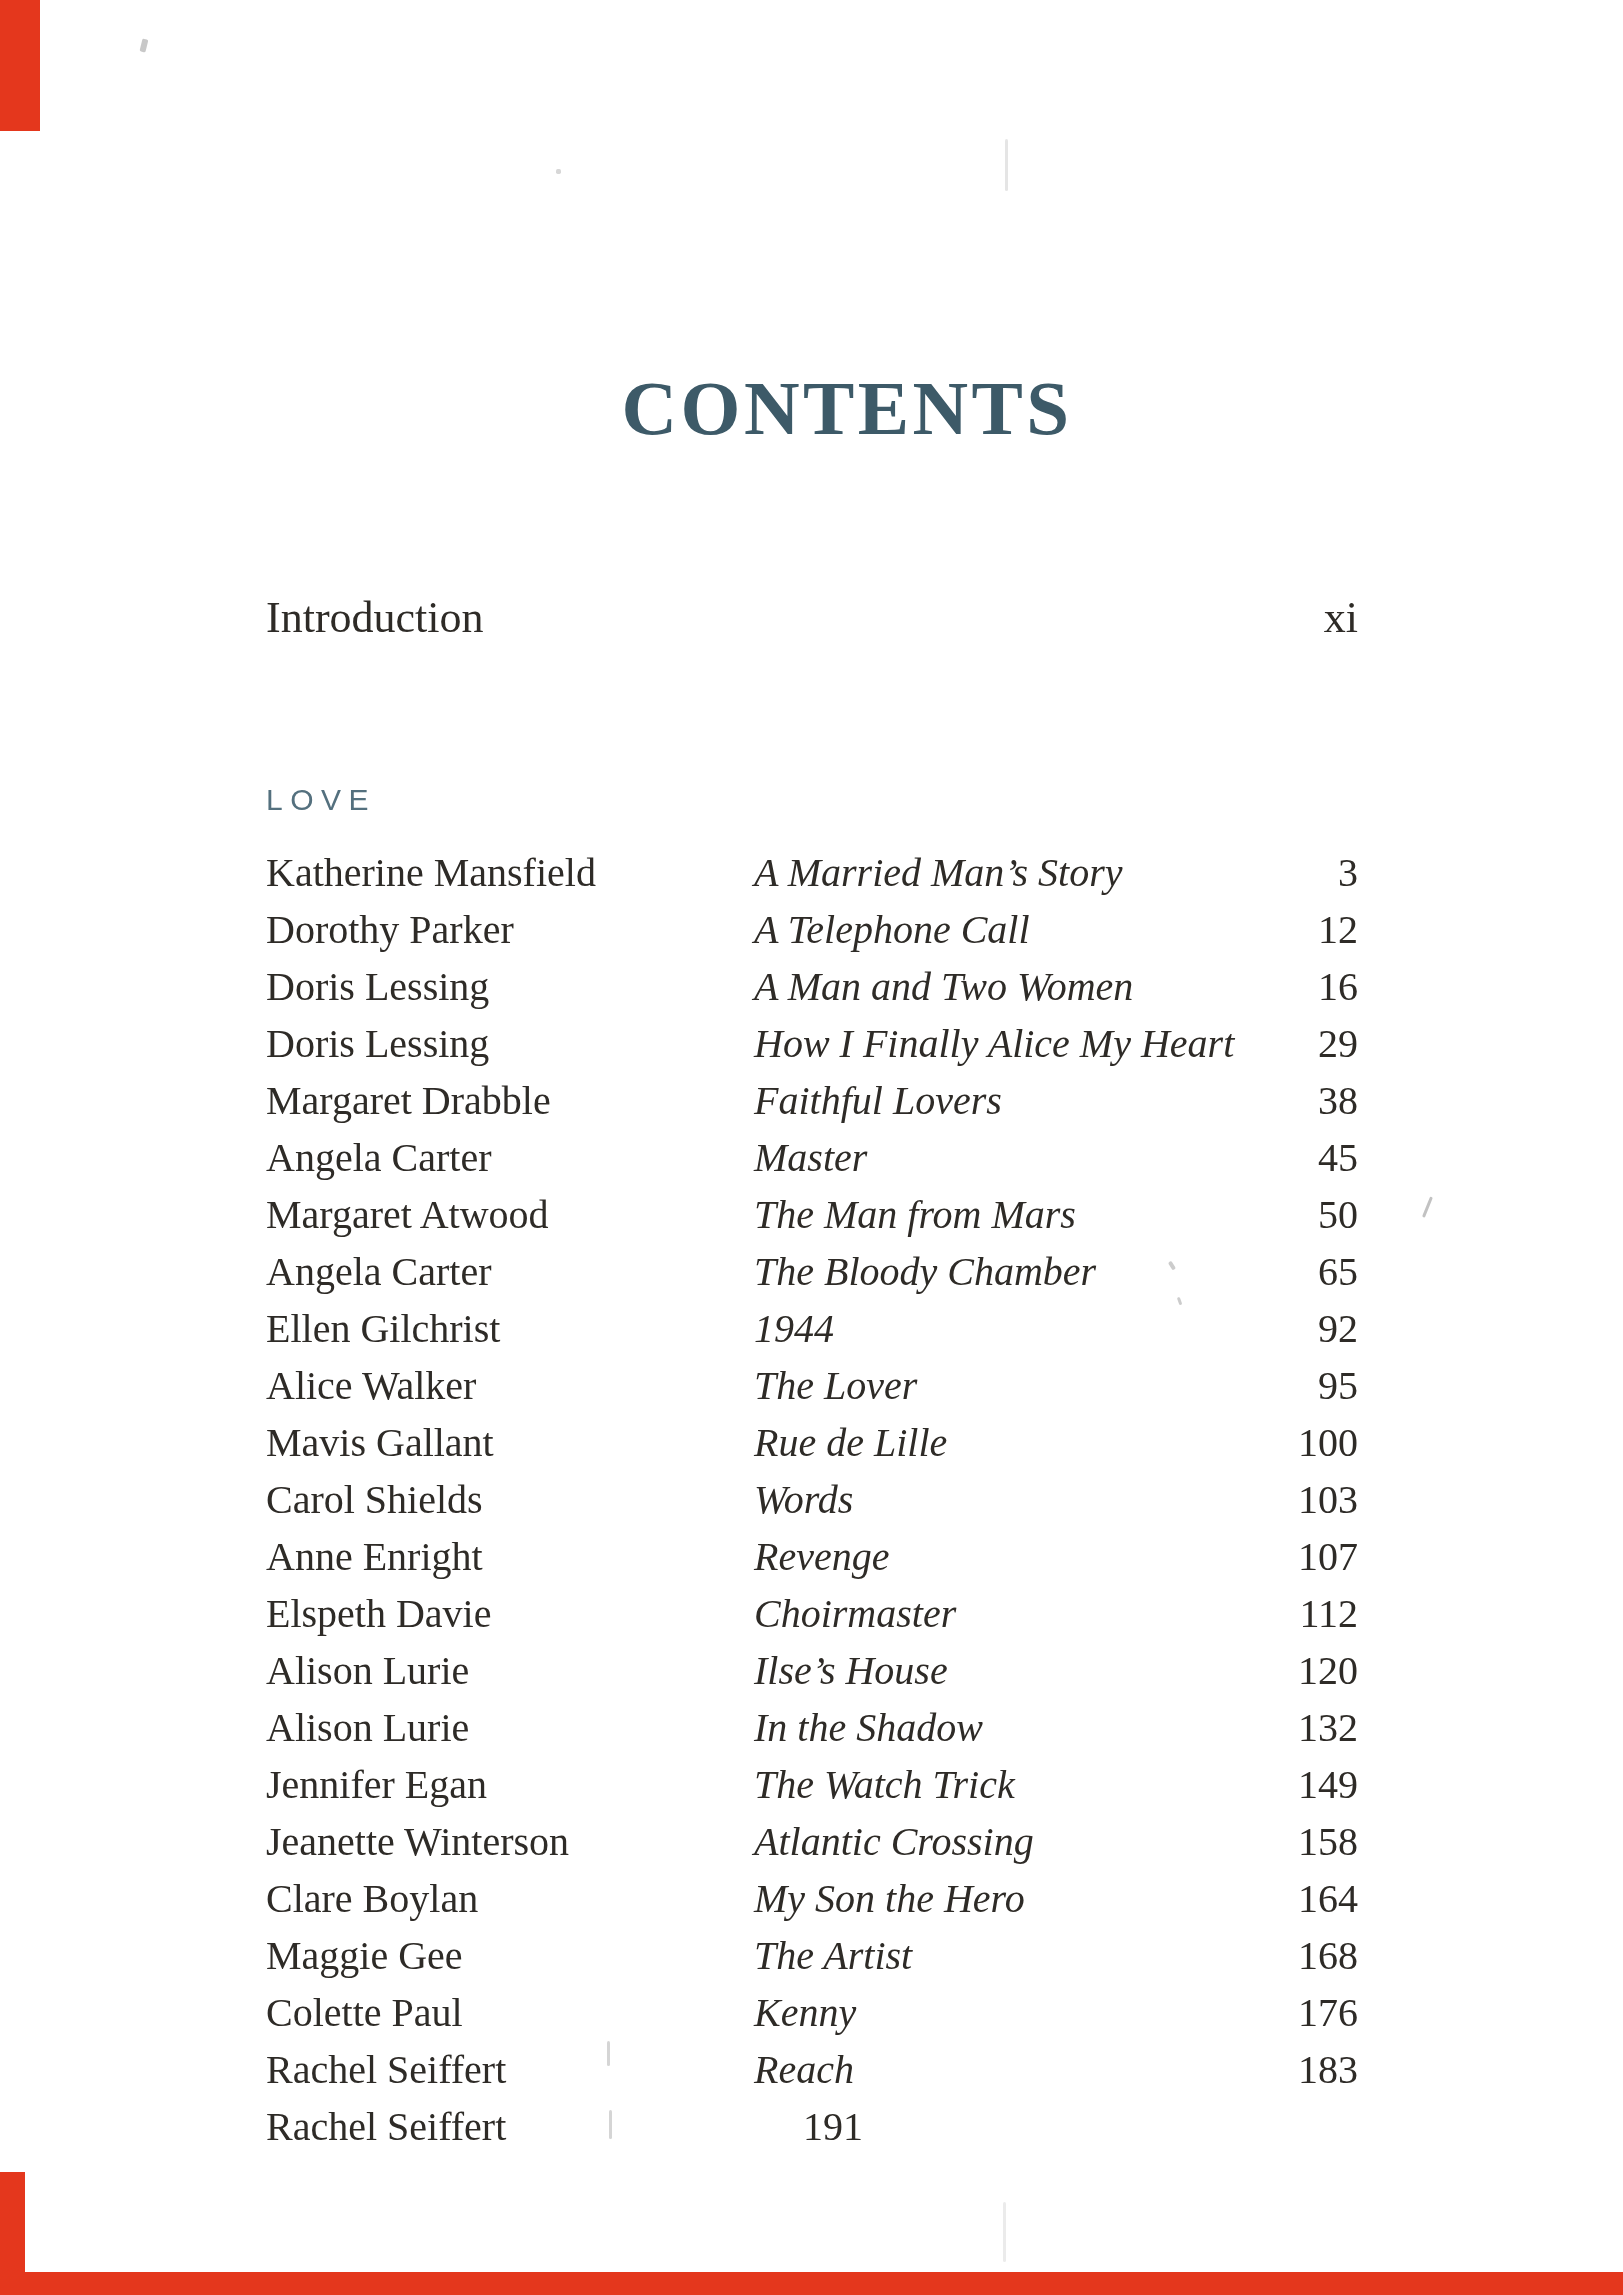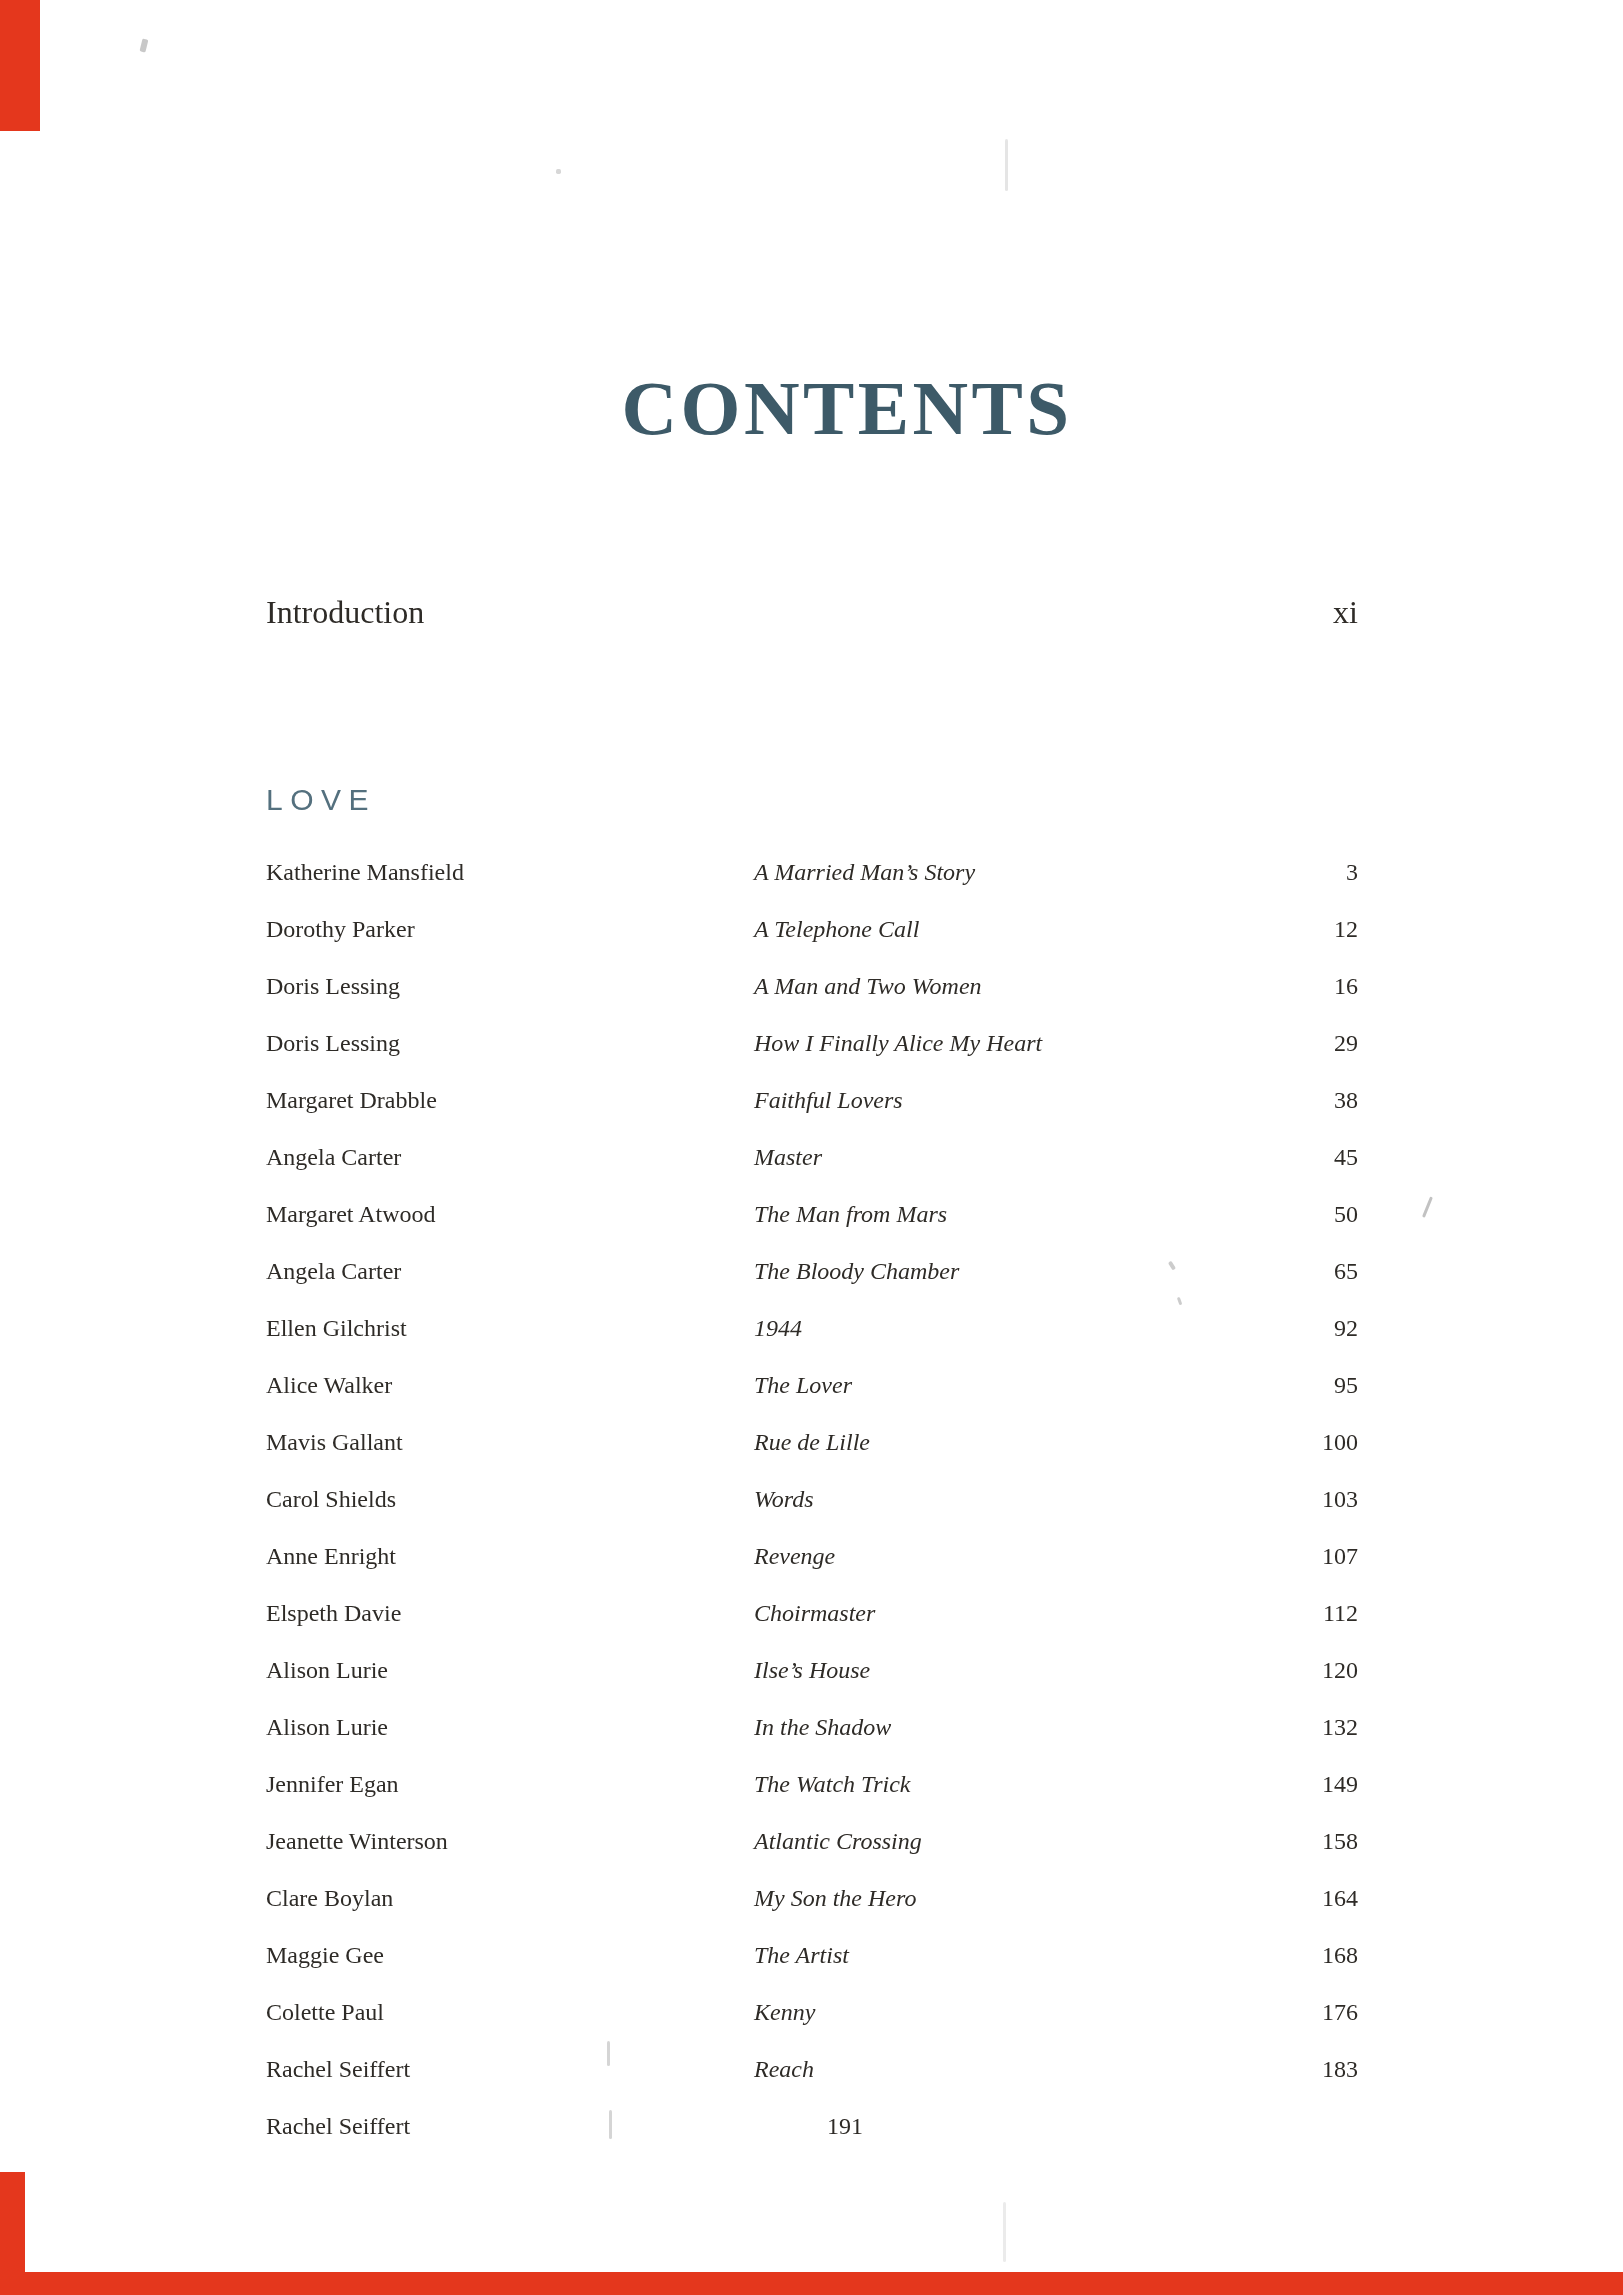--- a/index.html
+++ b/index.html
@@ -29,37 +29,37 @@
     position:absolute;left:0;top:312px;width:100%;
     text-align:center;
     font-size:77px;font-weight:700;letter-spacing:3.4px;
     color:var(--title-color);
     transform:translateX(35px);
   }
   
   .intro-row{
     position:absolute;left:266px;top:596px;width:1092px;
     display:flex;justify-content:space-between;align-items:baseline;
-    font-size:32px;line-height:1;
+    font-size:44px;line-height:1;
   }
   
   .section-heading{
     position:absolute;left:266px;top:758px;
     font-family:"Liberation Sans", sans-serif;
     font-size:30px;font-weight:400;letter-spacing:7.5px;
     color:var(--heading-color);
   }
   
   .toc{
     position:absolute;left:266px;top:844px;width:1092px;
   }
   .row{
     display:flex;align-items:baseline;
     height:57px;line-height:57px;
-    font-size:24px;
+    font-size:40px;
   }
   .row .author{width:488px;flex:none;}
   .row .work{flex:1;font-style:italic;}
   .row .pnum{width:109px;flex:none;text-align:right;font-variant-numeric:lining-nums;}
 </style>
 </head>
 <body>
 
 <div class="page">
 

